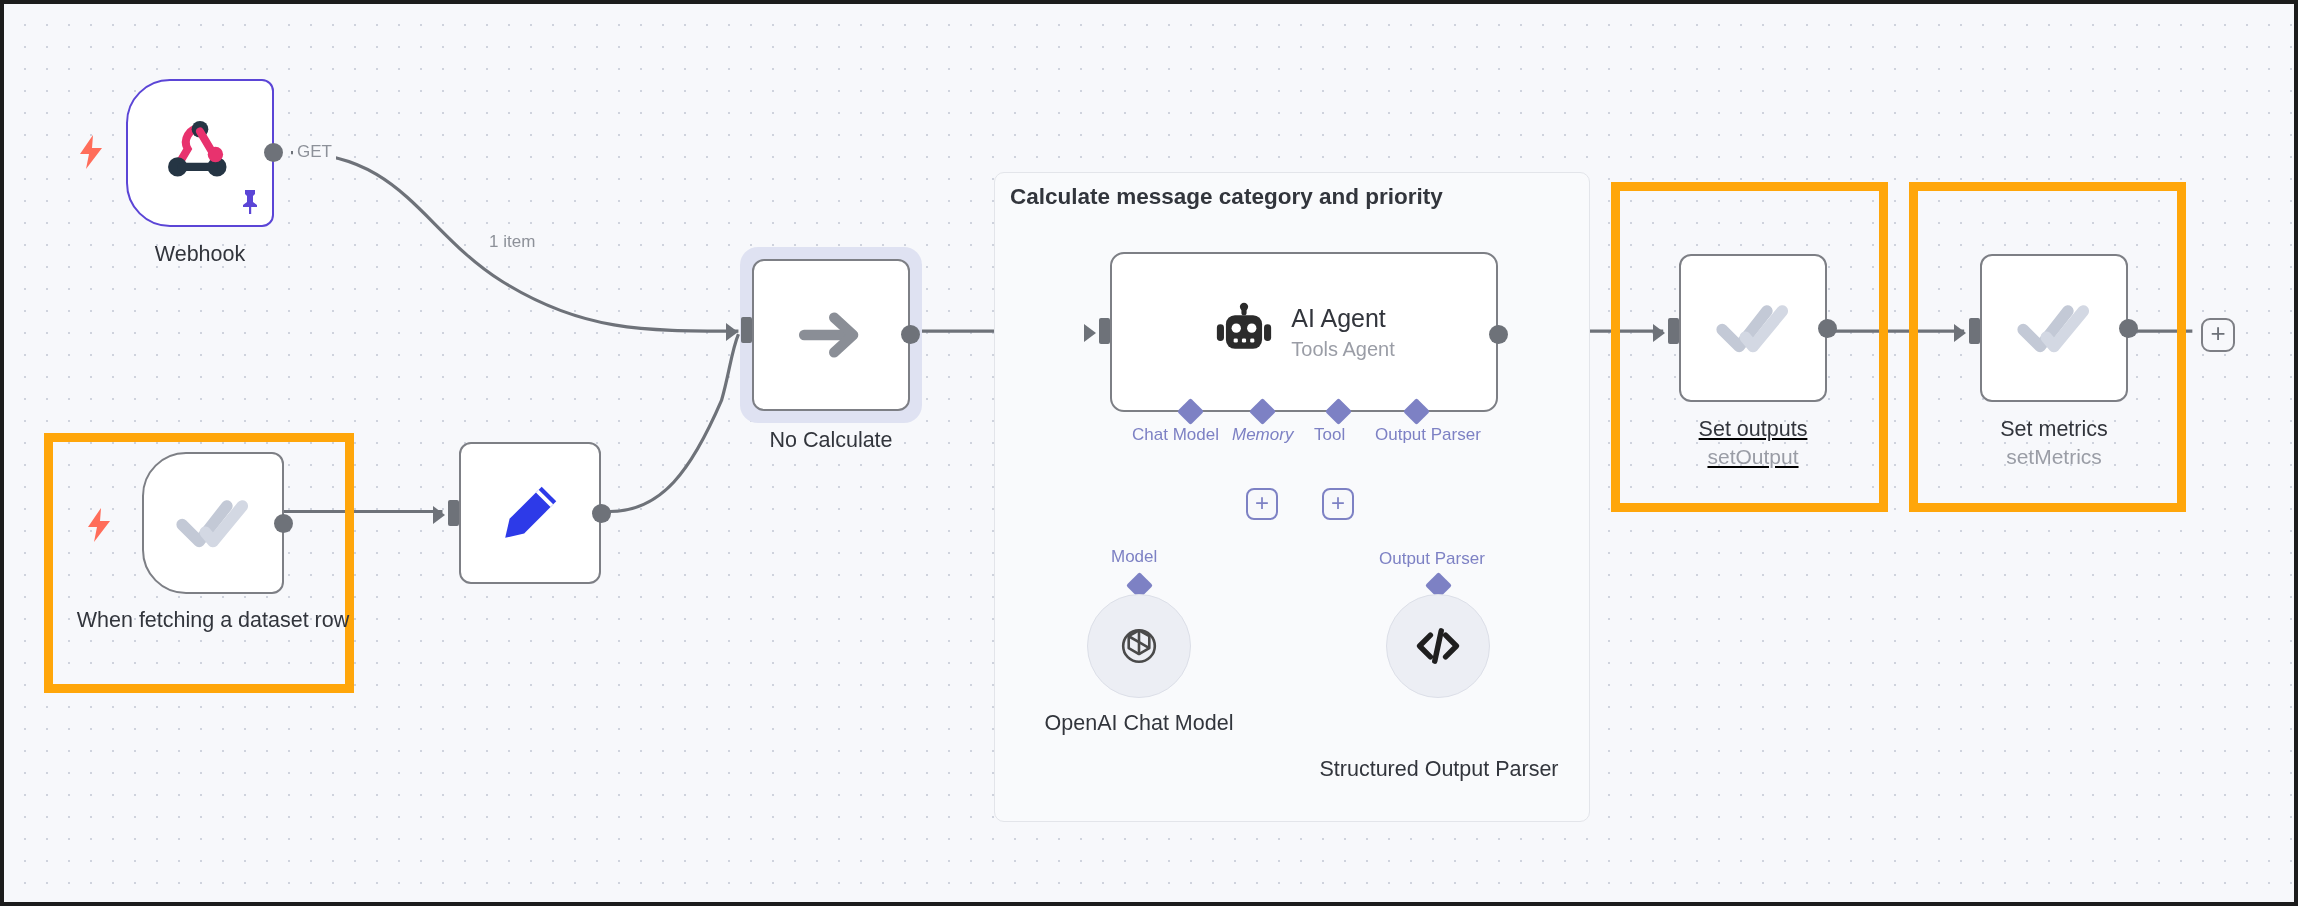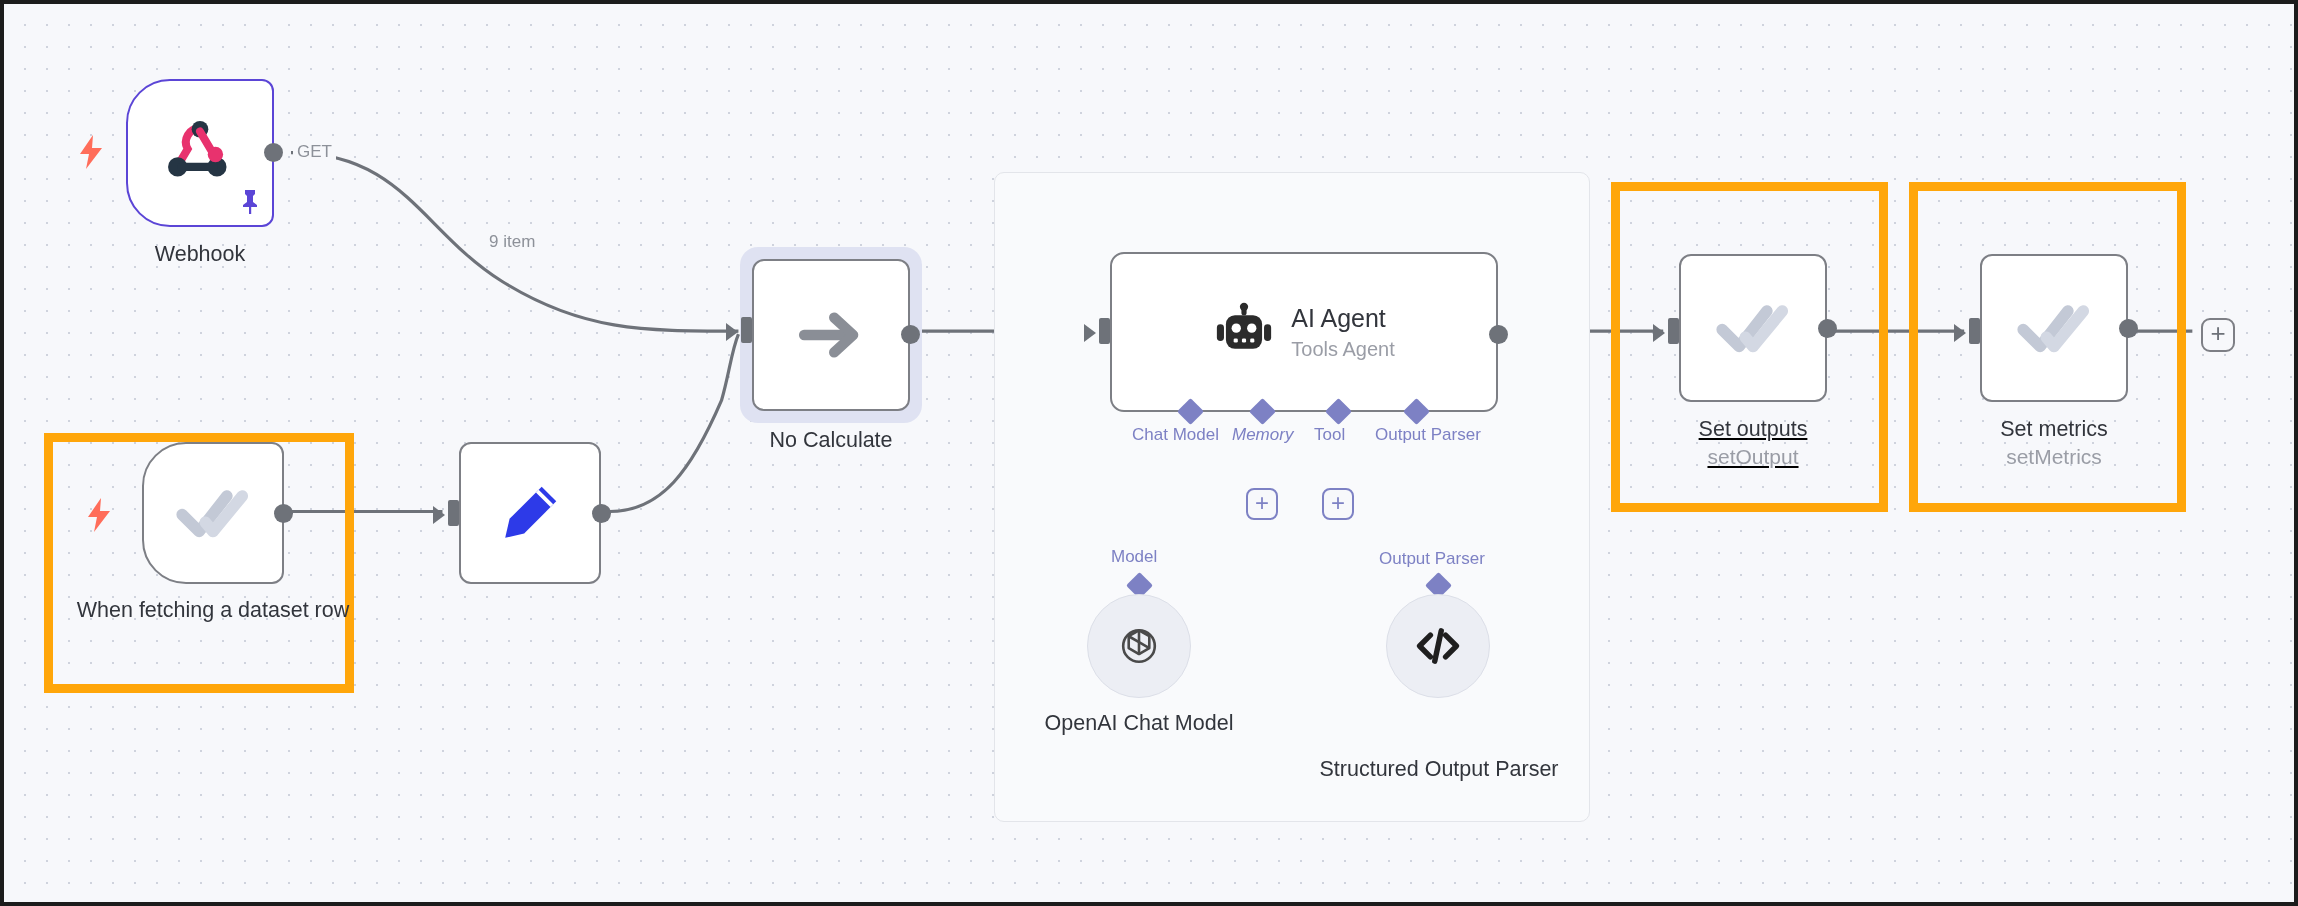--- a/index.html
+++ b/index.html
@@ -194,20 +194,21 @@
     <path d="M 1186 418 C 1170 470, 1150 510, 1136 570" fill="none" stroke="#7d81c4" stroke-width="3" stroke-dasharray="12 10"></path>
 
     <line x1="1258" y1="418" x2="1258" y2="482" stroke="#7d81c4" stroke-width="3"></line>
 
     <line x1="1334" y1="418" x2="1334" y2="482" stroke="#7d81c4" stroke-width="3"></line>
 
     <path d="M 1412 418 C 1422 470, 1432 510, 1436 572" fill="none" stroke="#7d81c4" stroke-width="3" stroke-dasharray="12 10"></path>
   </svg>
 
   <div class="group-panel" style="left:990px; top:168px; width:596px; height:650px;"></div>
+  <div class="group-title" style="left:1006px; top:180px;">Calculate message category and priority</div>
 
   <div class="hl-box" style="left:40px; top:429px; width:310px; height:260px;"></div>
   <div class="hl-box" style="left:1607px; top:178px; width:277px; height:330px;"></div>
   <div class="hl-box" style="left:1905px; top:178px; width:277px; height:330px;"></div>
 
   <div class="node" style="left:122px; top:75px;">
 
     <div class="bolt" style="left:-48px; top:56px;">
       <svg width="26" height="34" viewBox="0 0 26 34">
         <path d="M15 0 L2 19 L11 19 L8 34 L24 13 L14 13 Z" fill="#ff6d5a"></path>
@@ -230,23 +231,23 @@
           <rect x="11" y="18" width="2.2" height="7" fill="#5b45d6"></rect>
         </svg>
       </div>
     </div>
     <div class="out-dot" style="left:138px; top:64px;"></div>
     <div class="node-caption" style="top:162px; width:230px;">
       <div class="caption-title">Webhook</div>
     </div>
   </div>
   <div class="edge-label" style="left:289px; top:138px;">GET</div>
-  <div class="edge-label" style="left:481px; top:228px;">9 item</div>
-
-  <div class="node" style="left:138px; top:438px;">
+  <div class="edge-label" style="left:481px; top:228px;">1 item</div>
+
+  <div class="node" style="left:138px; top:448px;">
     <div class="bolt" style="left:-56px; top:56px;">
       <svg width="26" height="34" viewBox="0 0 26 34">
         <path d="M15 0 L2 19 L11 19 L8 34 L24 13 L14 13 Z" fill="#ff6d5a"></path>
       </svg>
     </div>
     <div class="node-box plain-trigger" style="width:142px; height:142px;">
       <svg width="74" height="74" viewBox="0 0 48 48">
         <path d="M4 25 L15 36 L33 13" stroke="#c3c9d6" stroke-width="7.5" fill="none" stroke-linecap="round" stroke-linejoin="round"></path>
         <path d="M19 30 L24 36 L43 13" stroke="#d3d8e3" stroke-width="7.5" fill="none" stroke-linecap="round" stroke-linejoin="round"></path>
       </svg>

